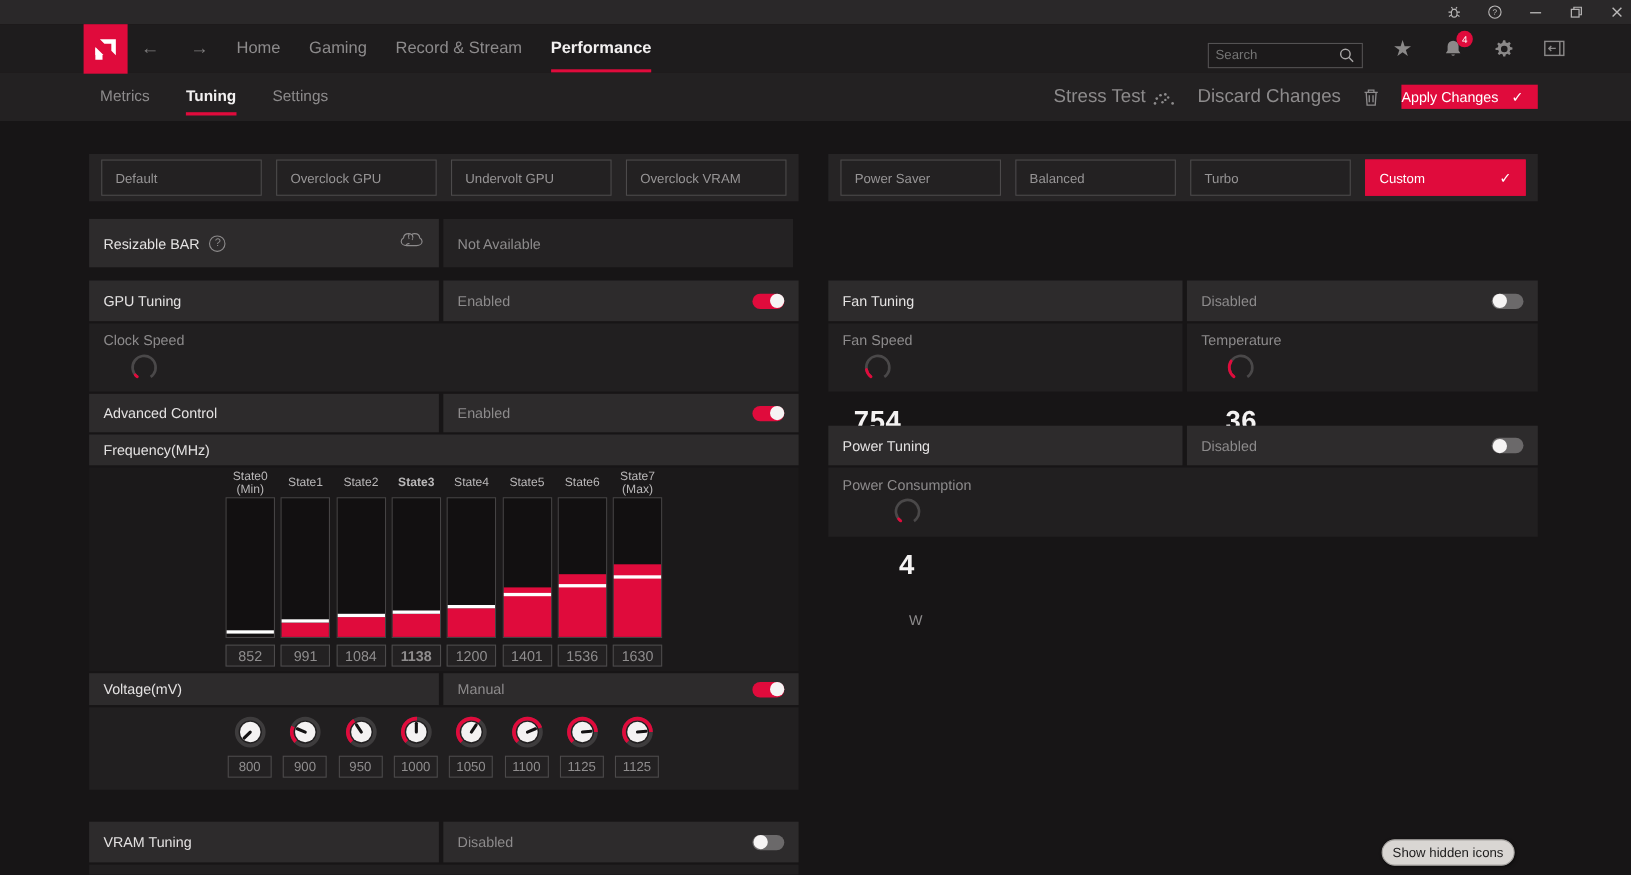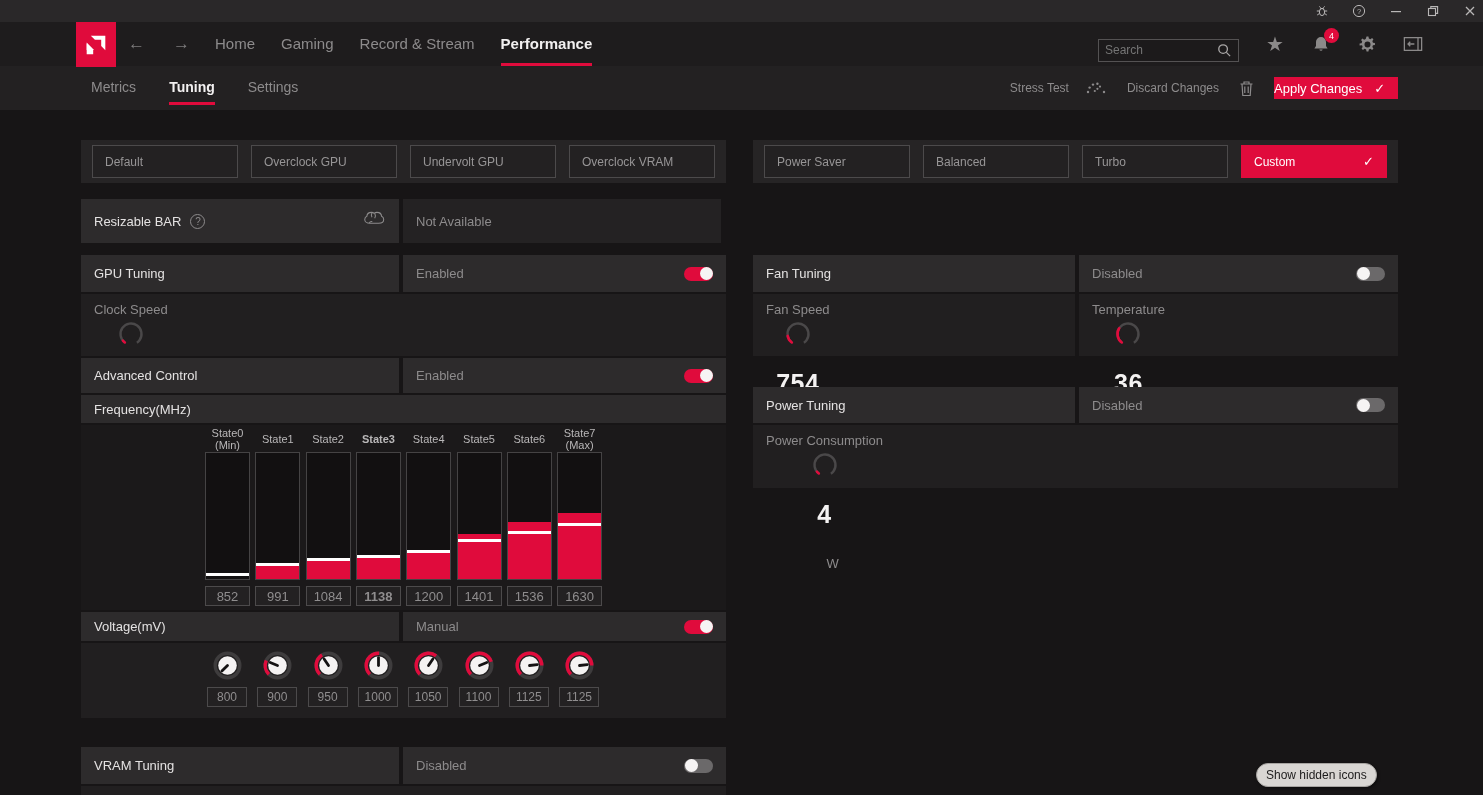--- a/index.html
+++ b/index.html
@@ -30,21 +30,21 @@
   .badge { position:absolute; top:-6px; right:-8px; min-width:15px; height:15px; border-radius:8px; background:#e00b3c;
     color:#fff; font-size:9px; display:flex; align-items:center; justify-content:center; padding:0 3px; }
 
   
   .subnav { position:absolute; left:0; top:66px; width:1483px; height:44px; background:#232122; }
   .subnav-tabs { position:absolute; left:91px; top:0; height:44px; display:flex; gap:33px; }
   .subtab { position:relative; height:44px; line-height:42px; color:#8d8b8c; font-size:14px; cursor:pointer; }
   .subtab.active { color:#f2f0f0; font-weight:bold; }
   .subtab.active::after { content:""; position:absolute; left:0; right:0; bottom:5px; height:3px; background:#e00b3c; }
   .subnav-right { position:absolute; right:85px; top:0; height:44px; display:flex; align-items:center; gap:20px; }
-  .subnav-act { display:flex; align-items:center; gap:16px; color:#8d8b8c; font-size:12px; cursor:pointer; }
+  .subnav-act { display:flex; align-items:flex-end; gap:5px; color:#8d8b8c; font-size:17px; cursor:pointer; }
   .apply-btn { width:124px; height:22px; background:#e00b3c; color:#fff; font-size:13px; border:none;
     display:flex; align-items:center; gap:12px; cursor:pointer; font-family:"Liberation Sans", sans-serif; }
 
   
   .preset-band { position:absolute; top:140px; height:43px; background:#262425; display:flex; align-items:center; gap:13px; padding:0 11px; }
   #preset-group-1 { left:81px; width:645px; }
   #preset-group-2 { left:753px; width:645px; }
   .preset-btn { flex:1; height:33px; background:#232122; border:1px solid #4c4a4b; color:#979596; font-size:12px;
     display:flex; align-items:center; padding:0 12px; cursor:pointer; justify-content:space-between; }
   .preset-btn.active { background:#e00b3c; border-color:#e00b3c; color:#fff; }

